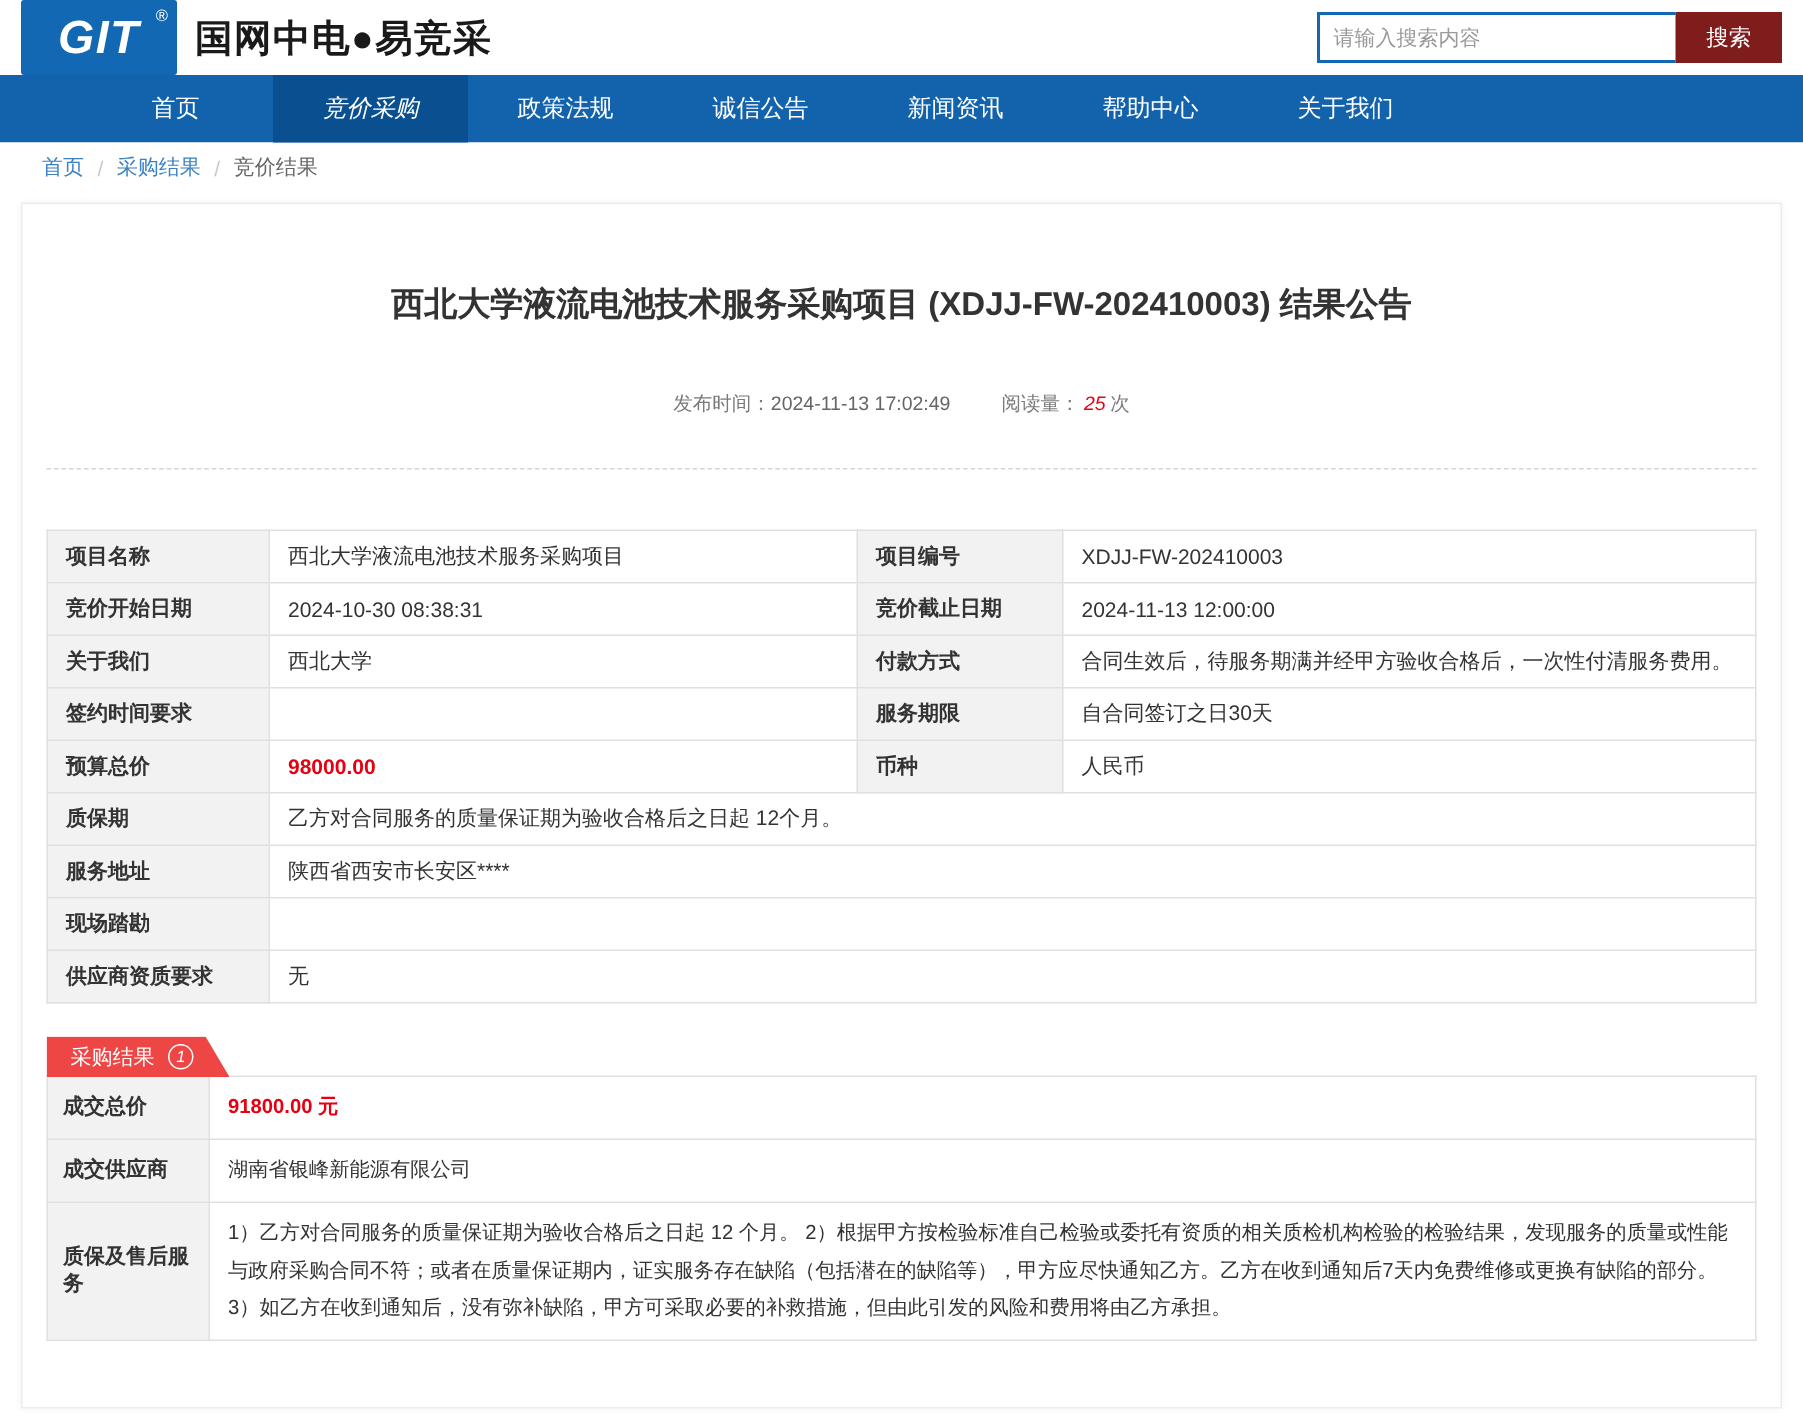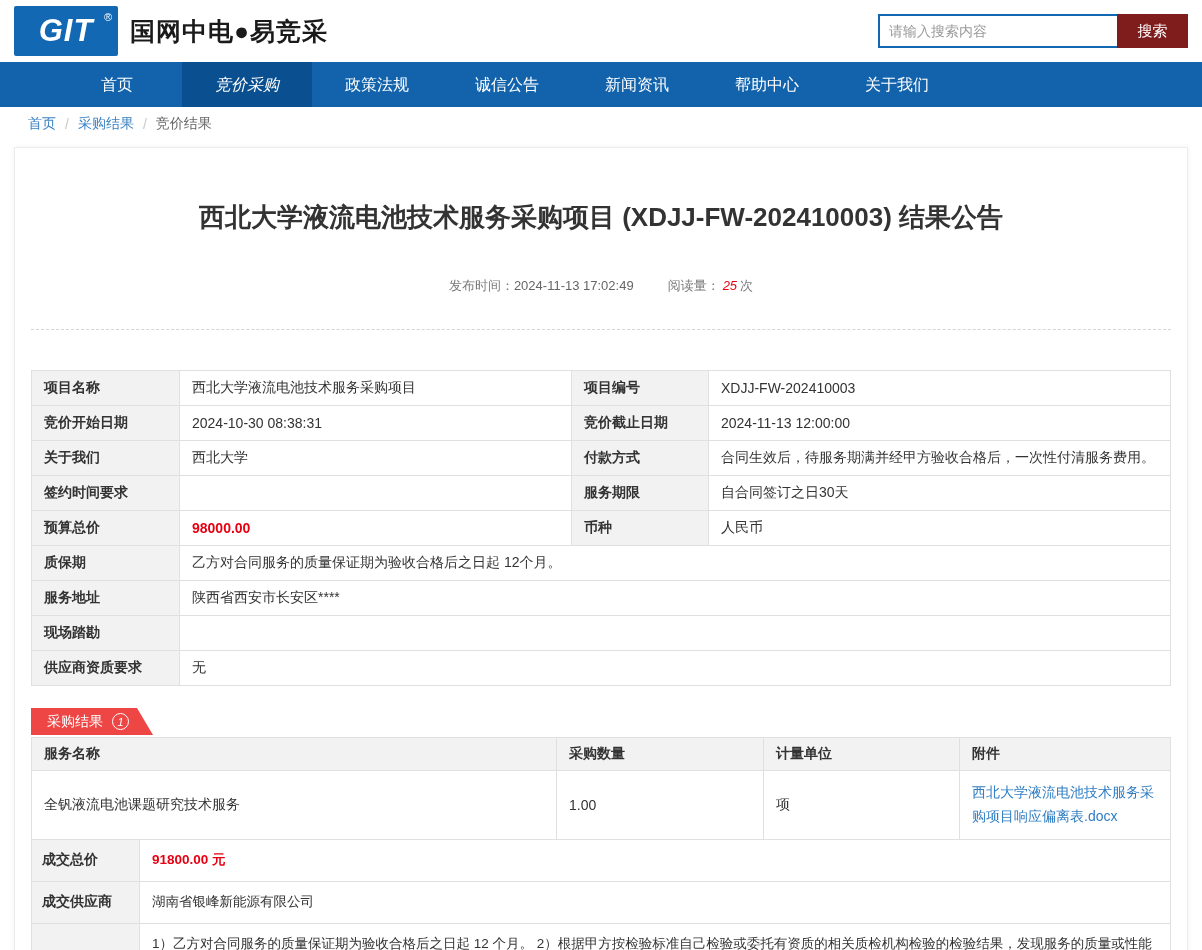--- a/index.html
+++ b/index.html
@@ -6,21 +6,21 @@
   html, body { width: 1202px; }
   body {
     height: 950px;
     font-family: "Liberation Sans", "DejaVu Sans", sans-serif;
     background: #ffffff;
     color: #333;
     overflow: hidden;
   }
 
   
-  .top-header { height: 62px; display: flex; align-items: center; padding: 0 14px; background: #fff; }
+  .top-header { height: 50px; display: flex; align-items: center; padding: 0 14px; background: #fff; }
   .logo-box {
     width: 104px; height: 50px; background: #1268b3; border-radius: 2px;
     display: flex; align-items: center; justify-content: center; position: relative;
     cursor: pointer; flex: none;
   }
   .logo-text { color: #fff; font-style: italic; font-weight: bold; font-size: 31px; letter-spacing: 1px; }
   .logo-reg { color: #fff; font-size: 11px; position: absolute; top: 5px; right: 6px; font-style: normal; }
   .site-title { margin-left: 12px; font-size: 25px; font-weight: bold; color: #1a1a1a; letter-spacing: 1px; }
   .search-group { margin-left: auto; display: flex; align-items: center; }
   .search-input {
@@ -46,21 +46,21 @@
   .breadcrumb { height: 34px; display: flex; align-items: center; padding: 0 28px; font-size: 14px; background: #fff; }
   .crumb-link { color: #3b82c4; text-decoration: none; cursor: pointer; }
   .crumb-sep { color: #c9c9c9; margin: 0 9px; }
   .crumb-current { color: #666; }
 
   
   .card {
     margin: 6px 14px 0 14px; background: #fff; border: 1px solid #ececec;
     box-shadow: 0 0 6px rgba(0,0,0,0.05); min-height: 804px; padding: 0 16px 20px 16px;
   }
-  .page-title { padding-top: 52px; text-align: center; font-size: 26px; font-weight: bold; color: #333; }
+  .page-title { padding-top: 52px; text-align: center; font-size: 22px; font-weight: bold; color: #333; }
   .publish-line { margin-top: 42px; text-align: center; font-size: 13px; color: #7a7a7a; }
   .publish-line .pub-time { color: #666; margin-right: 34px; }
   .views-count { color: #e60012; font-style: italic; margin: 0 3px; }
   .dashed-divider { margin-top: 34px; border-bottom: 1px dashed #d5d5d5; }
 
   
   table { border-collapse: collapse; width: 100%; table-layout: fixed; }
   td, th { border: 1px solid #e0e0e0; font-size: 14px; color: #333; vertical-align: middle; word-break: break-all; }
   .label-cell { background: #f2f2f2; font-weight: bold; padding: 8px 12px; }
   .value-cell { padding: 8px 12px; background: #fff; }
@@ -191,44 +191,20 @@
   </tbody>
     </table>
 
   
   <div class="ribbon">
     <span>采购结果</span>
     <span class="ribbon-count">1</span>
   </div>
 
   
-  <table class="result-table">
-    <colgroup>
-        <col style="width:525px">
-        <col style="width:207px">
-        <col style="width:196px">
-        <col>
-      </colgroup>
-    <tbody>
-        <tr>
-      <th>服务名称</th>
-      <th>采购数量</th>
-      <th>计量单位</th>
-      <th>附件</th>
-    </tr>
-    <tr>
-      <td>全钒液流电池课题研究技术服务</td>
-      <td>1.00</td>
-      <td>项</td>
-      <td>
-        <a class="attach-link">西北大学液流电池技术服务采购项目响应偏离表.docx</a>
-      </td>
-    </tr>
-  </tbody>
-    </table>
 
   
   <table class="summary-table">
     <colgroup>
         <col style="width:108px">
         <col>
       </colgroup>
     <tbody>
         <tr>
       <td class="label-cell">成交总价</td>

